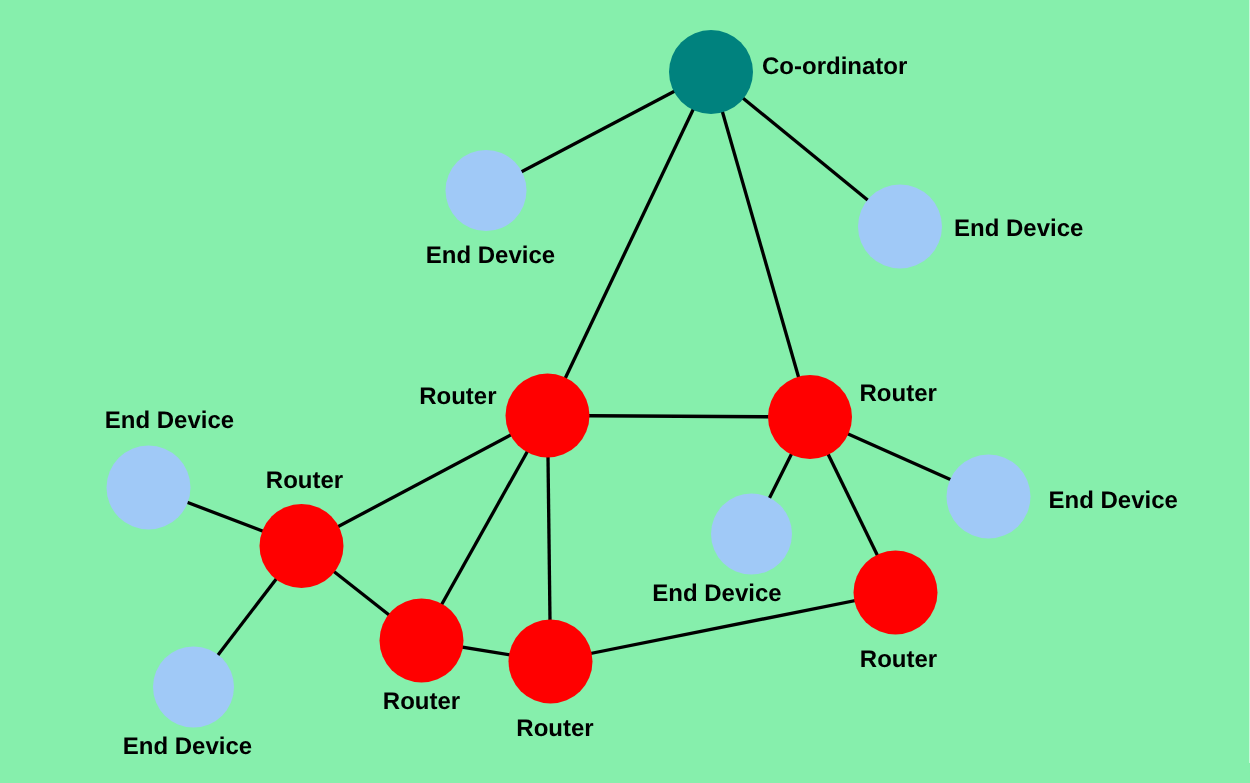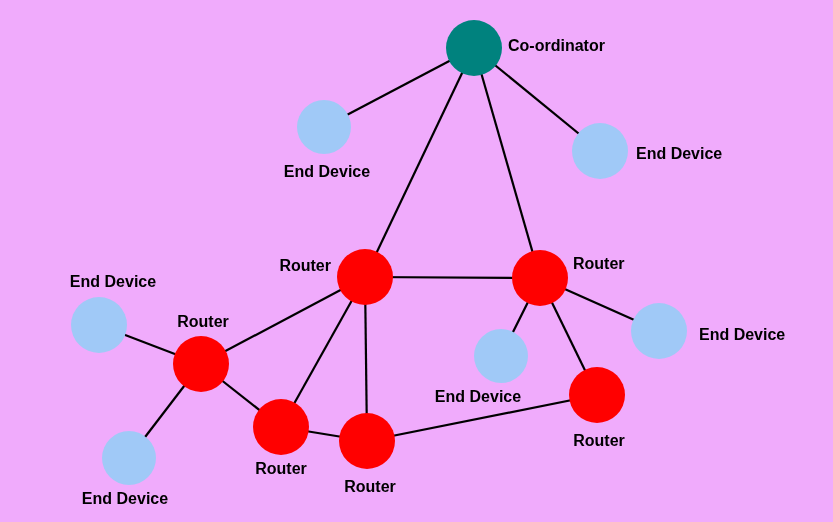--- a/index.html
+++ b/index.html
@@ -5,21 +5,21 @@
   html, body {
     margin: 0;
     padding: 0;
     background: #ffffff;
     font-family: "Liberation Sans", sans-serif;
   }
   .canvas {
     position: relative;
     width: 833px;
     height: 522px;
-    background: #f0abfc;
+    background: #86efac;
     overflow: hidden;
   }
   svg text {
     font-family: "Liberation Sans", "DejaVu Sans", sans-serif;
     font-weight: bold;
     font-size: 16px;
   }
 </style>
 </head>
 <body>

